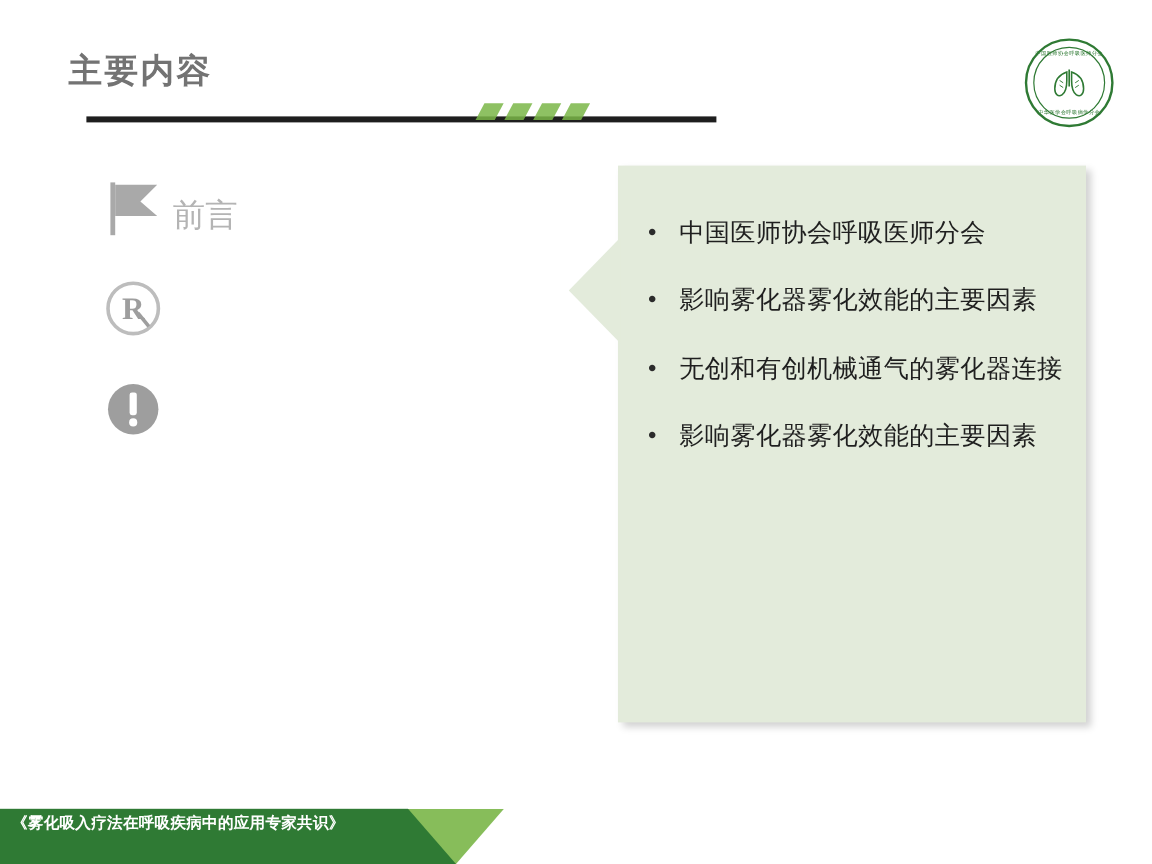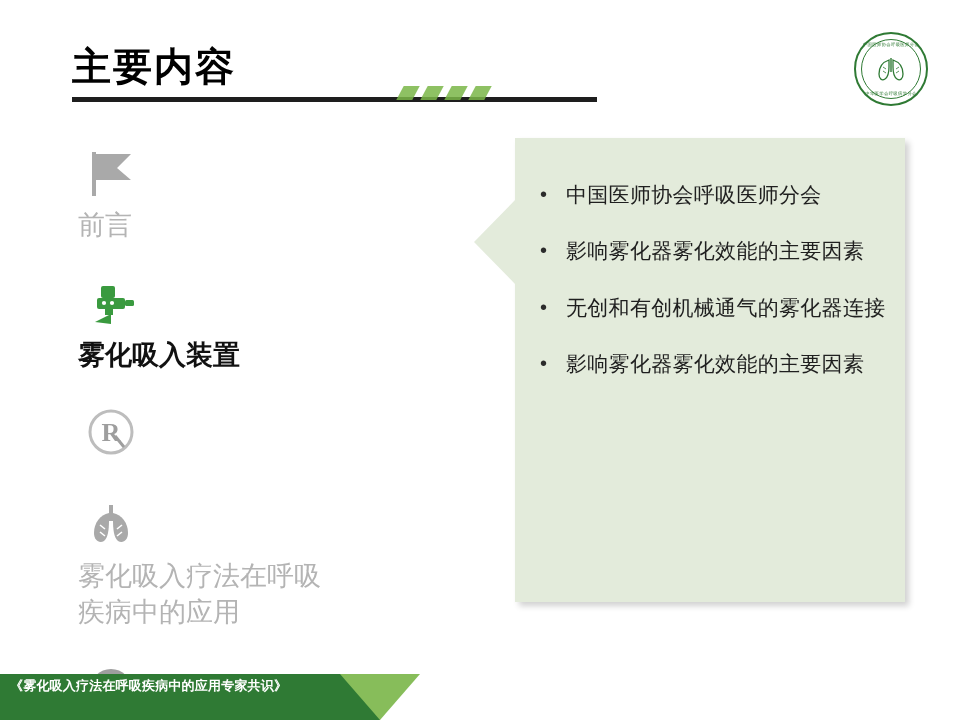--- a/index.html
+++ b/index.html
@@ -17,25 +17,25 @@
     position: relative;
     width: 960px;
     height: 720px;
     background: #ffffff;
     overflow: hidden;
   }
 
   
   #title {
     position: absolute;
-    left: 72px;
+    left: 57px;
     top: 40px;
-    font-size: 39px;
+    font-size: 28px;
     font-weight: bold;
-    color: #000000;
+    color: #737373;
     letter-spacing: 2px;
   }
   #title-rule {
     position: absolute;
     left: 72px;
     top: 97px;
     width: 525px;
     height: 5px;
     background: #1e1e1e;
   }
@@ -92,24 +92,23 @@
 
   
   #outline {
     position: absolute;
     left: 78px;
     top: 136px;
     width: 420px;
   }
   .outline-item {
     display: flex;
-    align-items: flex-start;
+    align-items: flex-end;
     margin-bottom: 22px;
     min-height: 62px;
-    flex-direction: column;
   }
   .outline-icon {
     width: 66px;
     flex: 0 0 66px;
     display: flex;
     align-items: center;
     justify-content: center;
     padding-top: 4px;
   }
   .outline-label {
@@ -237,56 +236,31 @@
     <div class="outline-item">
       <div class="outline-icon">
         <svg width="52" height="50" viewBox="0 0 52 50">
           <rect x="7" y="4" width="4" height="44" fill="#a9a9a9"></rect>
           <path d="M11 6 L46 6 L32 20 L46 32 L11 32 Z" fill="#a9a9a9"></path>
         </svg>
       </div>
       <div class="outline-label">前言</div>
     </div>
 
-    <div class="outline-item active">
-      <div class="outline-icon">
-        <svg width="52" height="50" viewBox="0 0 52 50">
-          <rect x="16" y="8" width="14" height="12" rx="2" fill="#3a9a3f"></rect>
-          <rect x="12" y="20" width="28" height="11" rx="2" fill="#3a9a3f"></rect>
-          <rect x="40" y="22" width="9" height="6" rx="1.5" fill="#3a9a3f"></rect>
-          <rect x="20" y="31" width="8" height="6" fill="#3a9a3f"></rect>
-          <path d="M10 44 L26 36 L26 46 Z" fill="#3a9a3f"></path>
-          <circle cx="19" cy="25" r="2.1" fill="#ffffff"></circle>
-          <circle cx="27" cy="25" r="2.1" fill="#ffffff"></circle>
-        </svg>
-      </div>
-      <div class="outline-label">雾化吸入装置</div>
-    </div>
 
     <div class="outline-item">
       <div class="outline-icon">
         <svg width="52" height="50" viewBox="0 0 52 50">
           <circle cx="26" cy="25" r="21" fill="none" stroke="#bdbdbd" stroke-width="3"></circle>
           <text x="26" y="34" text-anchor="middle" font-family="Liberation Serif, serif" font-size="26" font-weight="bold" fill="#9e9e9e">R</text>
           <path d="M30 29 L39 40" stroke="#9e9e9e" stroke-width="3"></path>
         </svg>
       </div>
     </div>
 
-    <div class="outline-item">
-      <div class="outline-icon">
-        <svg width="52" height="50" viewBox="0 0 52 50">
-          <rect x="24" y="6" width="4" height="16" fill="#a9a9a9"></rect>
-          <path d="M24 14 C15 16, 9 24, 9 34 C9 41, 14 45, 19 42 C23 39, 24 30, 24 22 Z" fill="#a9a9a9"></path>
-          <path d="M28 14 C37 16, 43 24, 43 34 C43 41, 38 45, 33 42 C29 39, 28 30, 28 22 Z" fill="#a9a9a9"></path>
-          <path d="M15 26 L20 30 M15 33 L20 37 M37 26 L32 30 M37 33 L32 37" stroke="#ffffff" stroke-width="1.6"></path>
-        </svg>
-      </div>
-      <div class="outline-label">雾化吸入疗法在呼吸<br>疾病中的应用</div>
-    </div>
 
     <div class="outline-item">
       <div class="outline-icon">
         <svg width="52" height="50" viewBox="0 0 52 50">
           <circle cx="26" cy="25" r="21" fill="#9e9e9e"></circle>
           <rect x="23" y="11" width="6" height="19" rx="2" fill="#ffffff"></rect>
           <circle cx="26" cy="36" r="3.4" fill="#ffffff"></circle>
         </svg>
       </div>
     </div>

